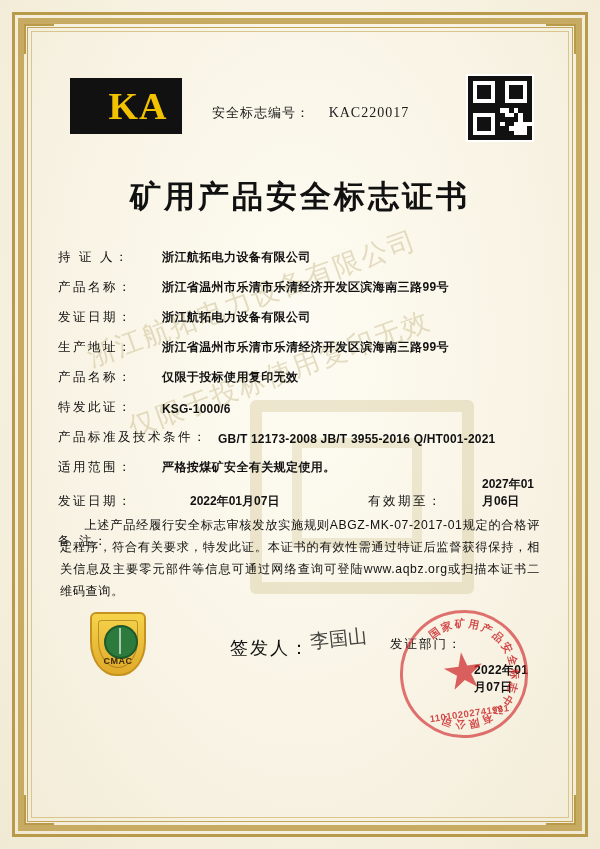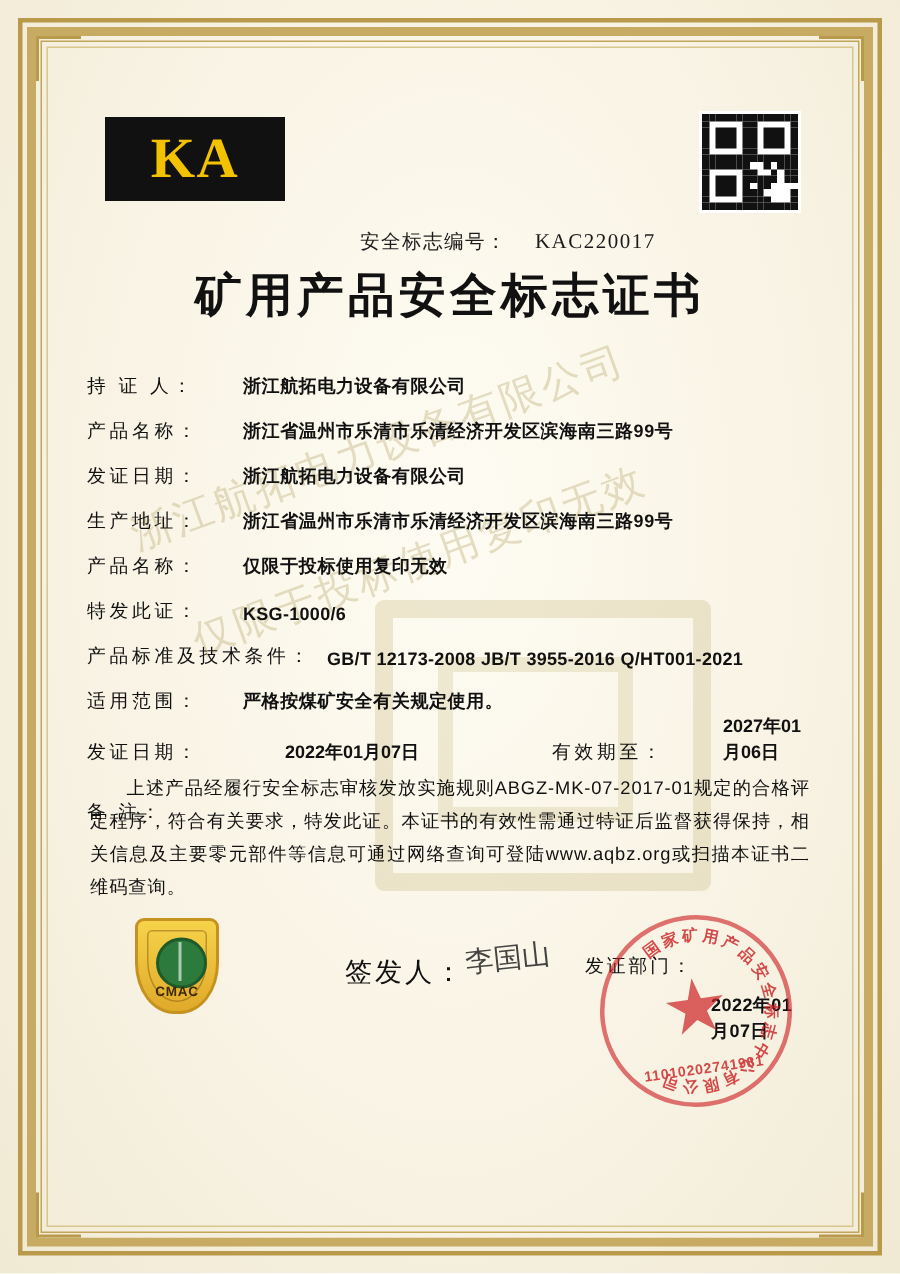--- a/index.html
+++ b/index.html
@@ -112,26 +112,27 @@
   .content {
     position: absolute;
     left: 36px; top: 36px; right: 36px; bottom: 36px;
   }
 
   
   .ka-logo {
     position: absolute;
     left: 34px;
     top: 42px;
-    width: 120px;
+    width: 88px;
     height: 56px;
     background: #111111;
     display: flex;
     align-items: center;
     justify-content: center;
+    padding-left: 24px;
   }
   .ka-logo span {
     color: #f2c200;
     font-size: 38px;
     font-weight: bold;
     font-family: "Liberation Serif", serif;
     letter-spacing: 1px;
     line-height: 1;
   }
 
@@ -151,27 +152,26 @@
     display: grid;
     grid-template-columns: repeat(14, 1fr);
     grid-template-rows: repeat(14, 1fr);
   }
   .qr-grid i { background: transparent; }
   .qr-grid i.on { background: #111; }
 
   
   .certno {
     position: absolute;
-    left: 204px;
+    left: 176px;
     top: 68px;
     font-size: 13px;
     color: #1a1a1a;
     letter-spacing: 1px;
     font-family: "Liberation Sans", sans-serif;
-    margin-top: 48px;
   }
   .certno .num {
     margin-left: 14px;
     font-family: "Liberation Serif", serif;
     font-size: 14px;
   }
 
   
   .title {
     position: absolute;

